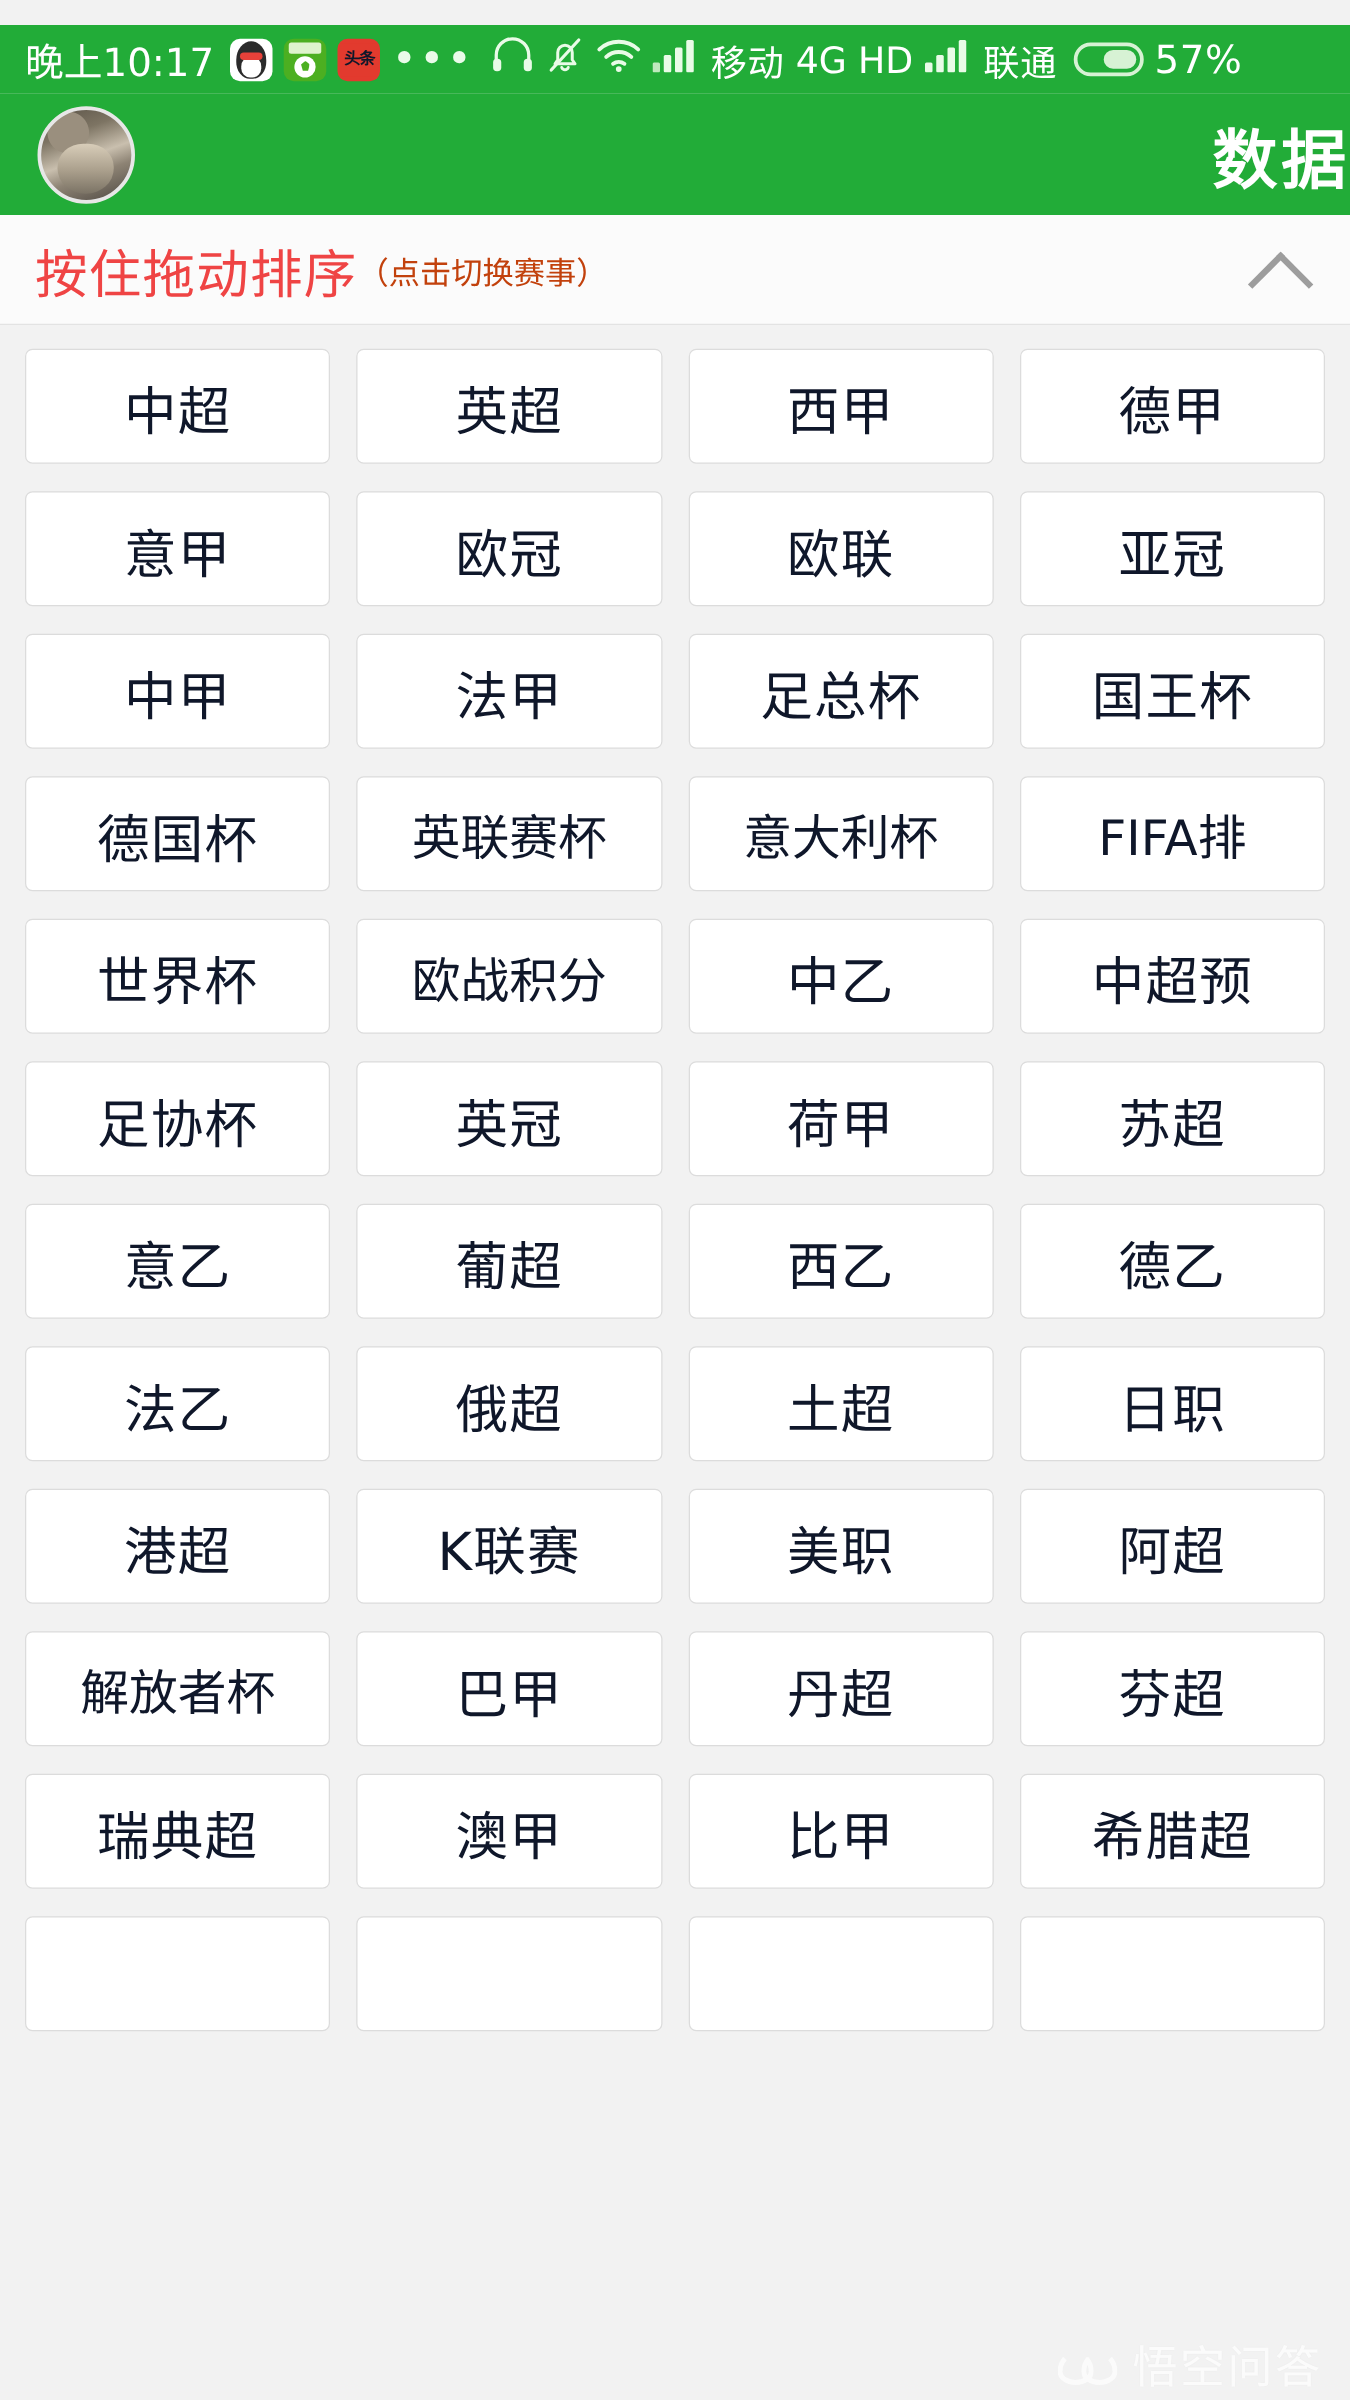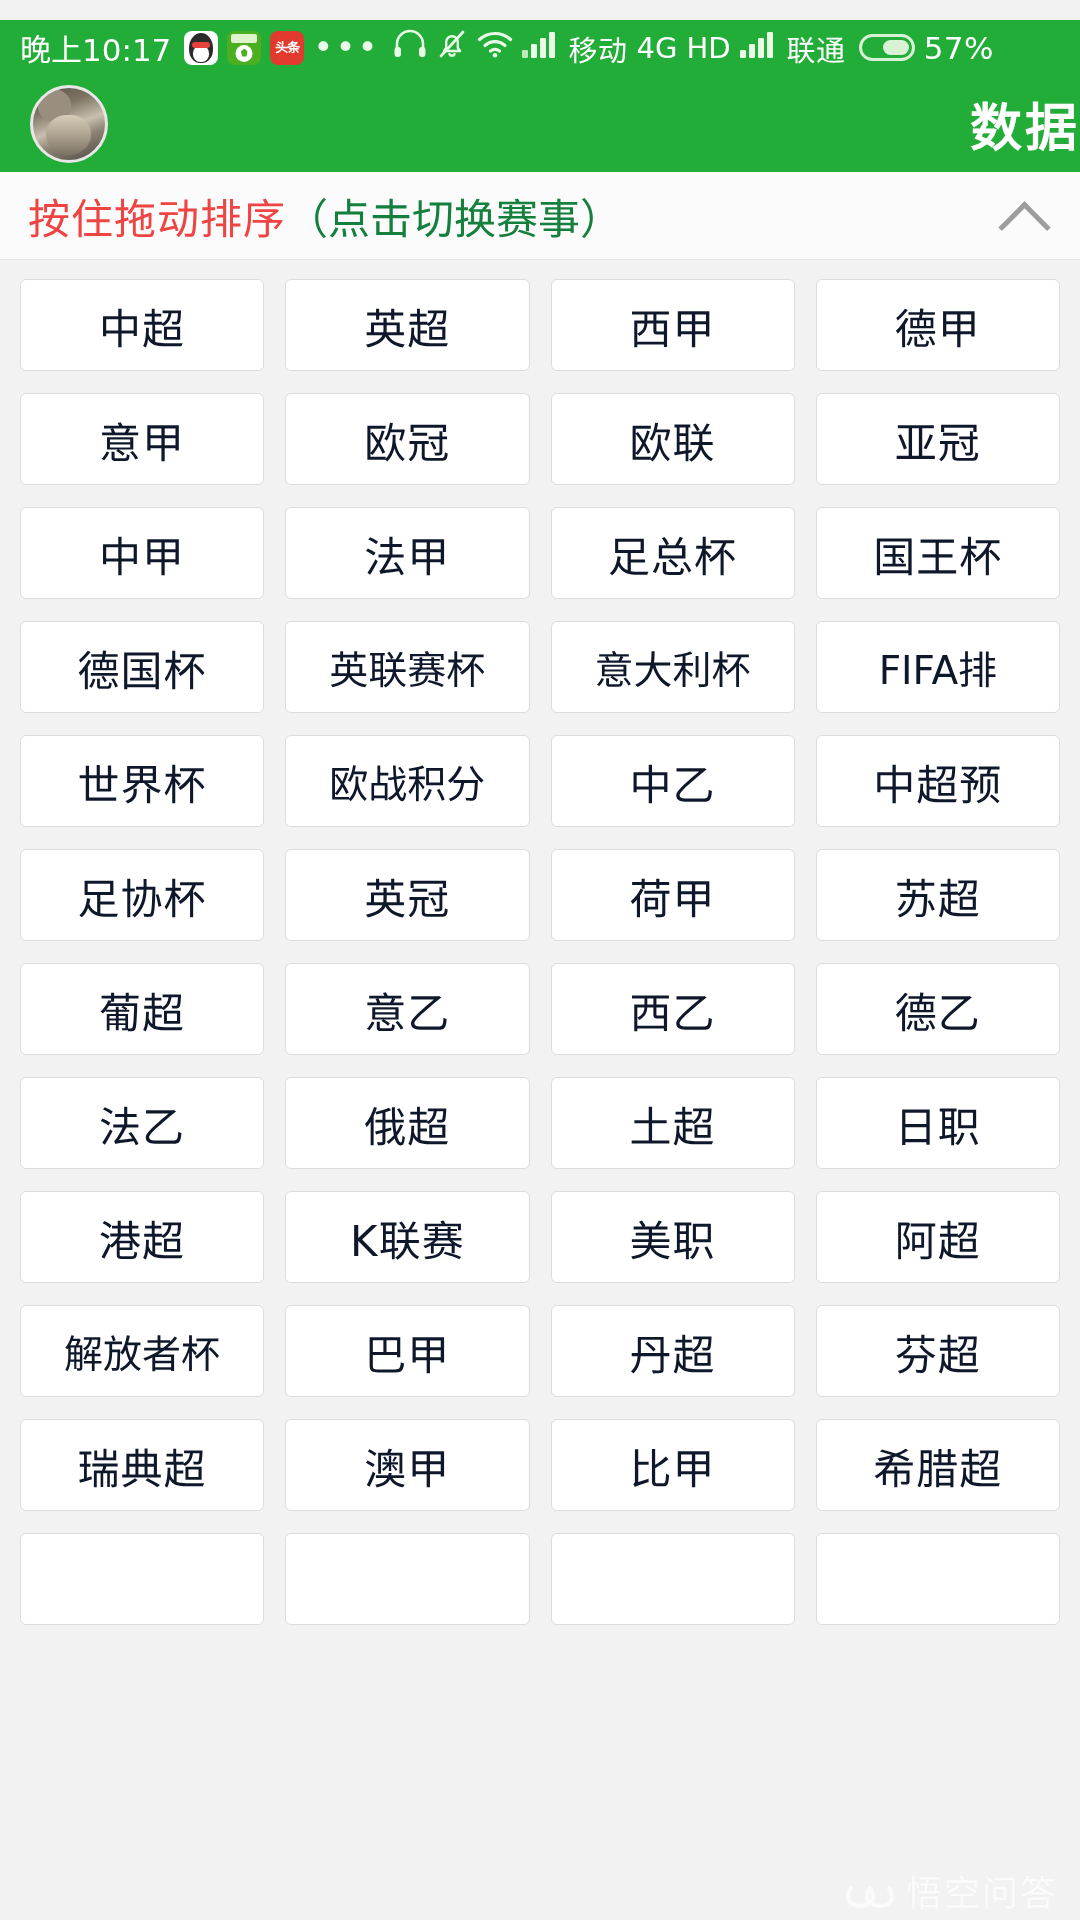--- a/index.html
+++ b/index.html
@@ -50,21 +50,21 @@
   .badge-green .ball{
     position:absolute;bottom:3px;left:50%;transform:translateX(-50%);
     width:17px;height:17px;border-radius:50%;background:#fff;
   }
   .badge-green .ball:before{
     content:"";position:absolute;left:5px;top:4px;width:7px;height:8px;background:#4caf21;
     clip-path:polygon(50% 0,100% 38%,80% 100%,20% 100%,0 38%);
   }
   .badge-red{ background:#e23a2e; color:#fff; }
   .badge-red .tt{
-    position:absolute;inset:4px 2px;background:#e23a2e;color:#ffffff;
+    position:absolute;inset:4px 2px;background:#e23a2e;color:#0f172a;
     font-size:13px;line-height:13px;font-weight:700;
     display:flex;align-items:center;justify-content:center;letter-spacing:-1px;
   }
   .dots{ letter-spacing:2px; font-size:34px; line-height:0.5; color:#eafbe9; }
 
   .icn{ display:block; }
 
   .sb-label{ font-size:29px; }
   .sb-4g{ font-size:29px; letter-spacing:0; }
 
@@ -103,21 +103,21 @@
     font-size:52px; font-weight:700; letter-spacing:3px;
   }
 
   
   .section-head{
     height:88px; width:1080px; background:#fbfbfb;
     border-bottom:1px solid #e3e3e3;
     display:flex; align-items:center; padding:0 34px 0 28px;
   }
   .sh-main{ font-size:42px; color:#ef4444; letter-spacing:1px; }
-  .sh-sub{ font-size:42px; color:#15803d; letter-spacing:0; }
+  .sh-sub{ font-size:25px; color:#c2410c; letter-spacing:0; }
   .sh-spacer{ flex:1 1 auto; }
   .chevron{
     width:46px; height:46px; position:relative; flex:none;
   }
   .chevron:before{
     content:""; position:absolute; left:6px; top:16px;
     width:32px; height:32px;
     border-left:5px solid #9d9d9d; border-top:5px solid #9d9d9d;
     transform:rotate(45deg); transform-origin:center;
   }
@@ -287,22 +287,22 @@
         <div class="tile narrow-text">意大利杯</div>
         <div class="tile narrow-text">FIFA排</div>
         <div class="tile">世界杯</div>
         <div class="tile narrow-text">欧战积分</div>
         <div class="tile">中乙</div>
         <div class="tile">中超预</div>
         <div class="tile">足协杯</div>
         <div class="tile">英冠</div>
         <div class="tile">荷甲</div>
         <div class="tile">苏超</div>
+        <div class="tile">意乙</div>
         <div class="tile">葡超</div>
-        <div class="tile">意乙</div>
         <div class="tile">西乙</div>
         <div class="tile">德乙</div>
         <div class="tile">法乙</div>
         <div class="tile">俄超</div>
         <div class="tile">土超</div>
         <div class="tile">日职</div>
         <div class="tile">港超</div>
         <div class="tile">K联赛</div>
         <div class="tile">美职</div>
         <div class="tile">阿超</div>

